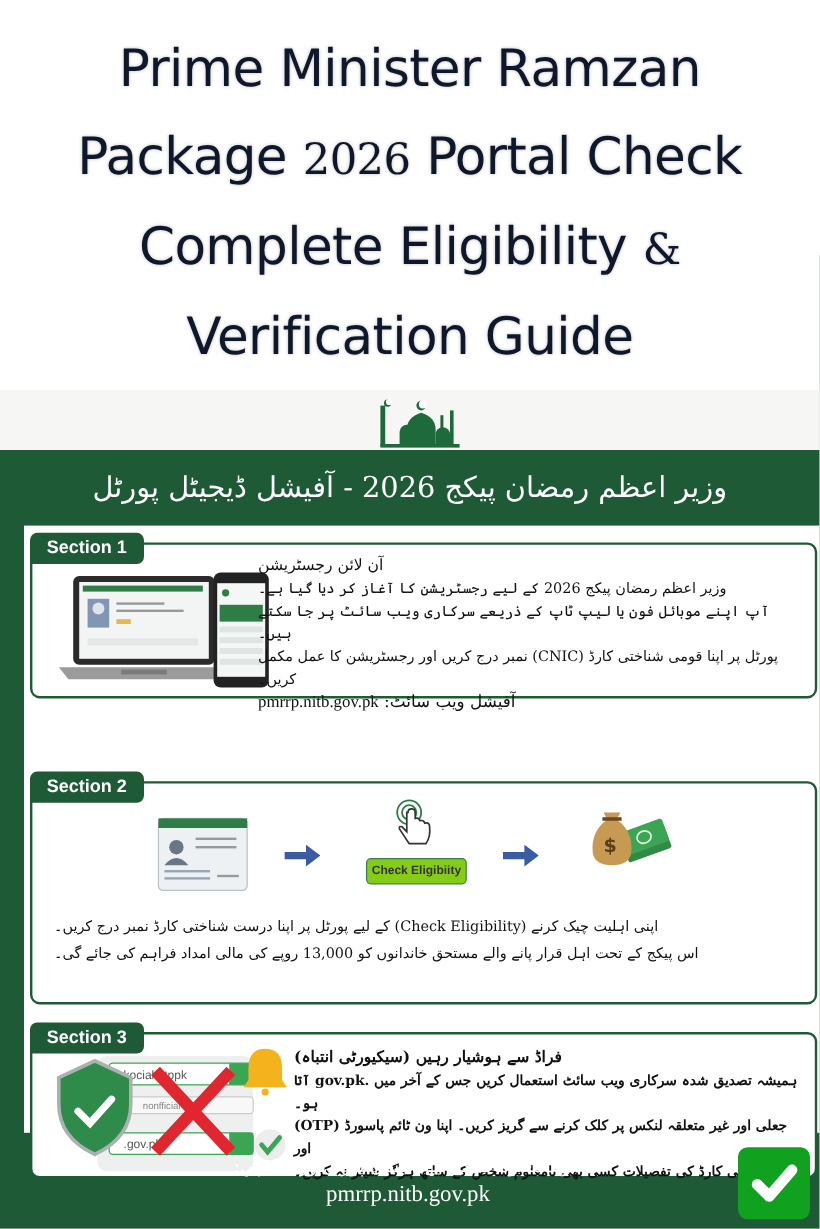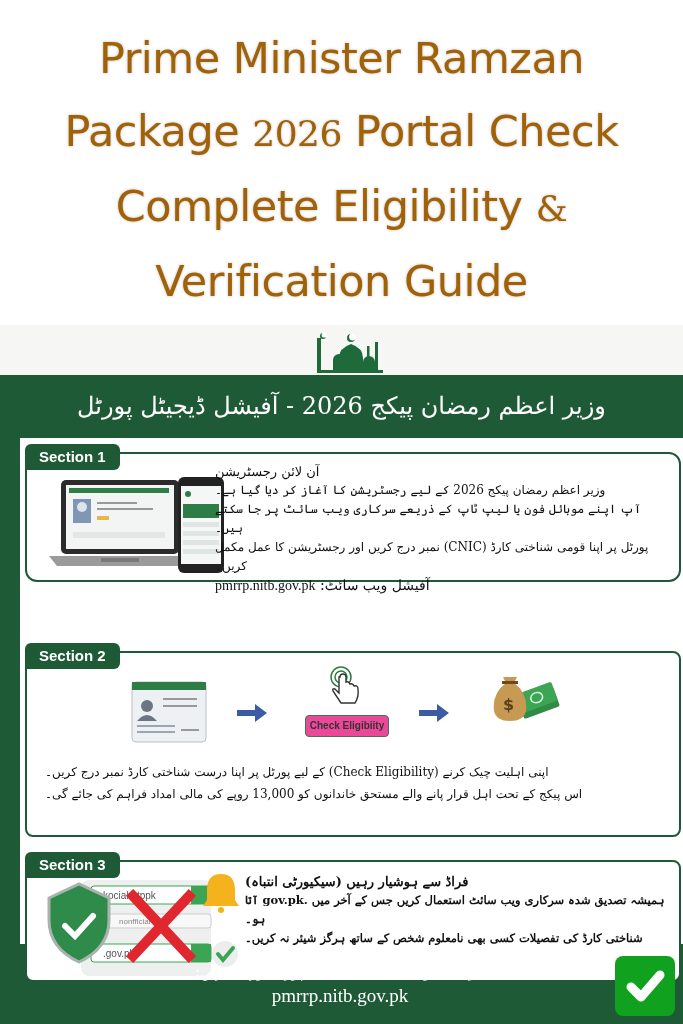--- a/index.html
+++ b/index.html
@@ -1,21 +1,21 @@
 <!DOCTYPE html>
 <html><head>
 <meta charset="utf-8">
 <style>
   * { box-sizing: border-box; margin: 0; padding: 0; }
   html, body { width: 683px; height: 1024px; background: #ffffff; overflow: hidden; }
   body { font-family: "DejaVu Sans", sans-serif; position: relative; }
 
   .headline {
     position: absolute; left: 0; top: 22px; width: 683px;
-    text-align: center; color: #a16207;
+    text-align: center; color: #0f172a;
     font-family: "DejaVu Sans", sans-serif;
     font-size: 43px; line-height: 73px; letter-spacing: -0.5px;
     text-shadow: 0 0 3px #bbb;
   }
   .headline .serif { font-family: "DejaVu Serif", serif; font-size: 36px; }
 
   .logo-band { position: absolute; top: 325px; left: 0; width: 683px; height: 50px; background: #f6f6f4; }
   .logo { position: absolute; left: 313px; top: 330px; width: 74px; height: 44px; }
 
   .poster { position: absolute; left: 0; top: 375px; width: 683px; height: 649px; background: #1f5a37; }
@@ -36,36 +36,36 @@
     background: #1f5a37; color: #fff; border-radius: 6px 6px 6px 0;
     font-family: "Liberation Sans", sans-serif; font-weight: bold; font-size: 15px; line-height: 26px;
   }
   .urdu {
     direction: rtl; text-align: left; color: #111;
     font-family: "DejaVu Serif", serif;
   }
   .latin { font-family: "Liberation Serif", serif; }
 
   
-  #s1 { top: 452px; height: 130px; border-radius: 12px; }
+  #s1 { top: 452px; height: 130px; }
   .s1-text { position: absolute; right: 14px; top: 8px; width: 450px; font-size: 12px; line-height: 19px; }
   .s1-text .title { font-size: 13px; }
   .s1-text .site { font-size: 14px; }
   .laptop { position: absolute; left: 18px; top: 20px; width: 150px; height: 100px; }
   .phone { position: absolute; left: 150px; top: 22px; width: 48px; height: 98px; }
 
   
   #s2 { top: 604px; height: 186px; margin-top: 47px; }
   .s2-card { position: absolute; left: 104px; top: 28px; width: 76px; height: 62px; }
   .arrow1 { position: absolute; left: 210px; top: 50px; width: 30px; height: 20px; }
   .arrow2 { position: absolute; left: 392px; top: 50px; width: 30px; height: 20px; }
   .tap-icon { position: absolute; left: 300px; top: 12px; width: 36px; height: 42px; }
   .check-btn {
     position: absolute; left: 278px; top: 62px; width: 84px; height: 22px;
-    border: 1.5px solid #3c7a55; border-radius: 4px; background: #ec4899;
+    border: 1.5px solid #3c7a55; border-radius: 4px; background: #84cc16;
     font-family: "Liberation Sans", sans-serif; font-size: 10px; font-weight: bold; color: #333;
     text-align: center; line-height: 19px;
   }
   .money { position: absolute; left: 462px; top: 14px; width: 72px; height: 56px; }
   .s2-caption { position: absolute; left: 432px; top: 70px; width: 140px; text-align: center; color: #1f5a37; font-size: 13px; }
   .s2-text { position: absolute; right: 14px; top: 108px; width: 620px; font-size: 12px; line-height: 22px; }
 
   
   #s3 { top: 816px; height: 122px; margin-top: 44px; }
   .s3-illus { position: absolute; left: 14px; top: 8px; width: 206px; height: 110px; }
@@ -216,20 +216,21 @@
     <path d="M8 28 l30 -14 30 14 v22 q0 28 -30 42 q-30 -14 -30 -42z" fill="#2e8b4a" stroke="#a9b3ae" stroke-width="3"></path>
     <path d="M24 56 l10 10 18 -20" stroke="#fff" stroke-width="6" fill="none" stroke-linecap="round"></path>
     <path d="M180 4 q14 0 14 16 v10 l4 6 h-36 l4 -6 v-10 q0 -16 14 -16z" fill="#f4b21c"></path>
     <circle cx="180" cy="40" r="3" fill="#f4b21c"></circle>
     <circle cx="184" cy="84" r="13" fill="#eceeed"></circle>
     <path d="M177 84 l5 6 10 -12" stroke="#3ba554" stroke-width="4" fill="none" stroke-linecap="round"></path>
   </svg>
   <div class="s3-text urdu">
     <div class="title">فراڈ سے ہوشیار رہیں (سیکیورٹی انتباہ)</div>
     <div>ہمیشہ تصدیق شدہ سرکاری ویب سائٹ استعمال کریں جس کے آخر میں .gov.pk آتا ہو۔</div>
+    <div>جعلی اور غیر متعلقہ لنکس پر کلک کرنے سے گریز کریں۔ اپنا ون ٹائم پاسورڈ (OTP) اور</div>
     <div>شناختی کارڈ کی تفصیلات کسی بھی نامعلوم شخص کے ساتھ ہرگز شیئر نہ کریں۔</div>
   </div>
 </div>
 
 <div class="footer-text">
   <div class="footer-urdu">مزید معلومات کے لیے آفیشل پورٹل وزٹ کریں:</div>
   <div class="footer-url">pmrrp.nitb.gov.pk</div>
 </div>
 <div class="check-badge">
   <svg width="60" height="60" viewBox="0 0 60 60">

